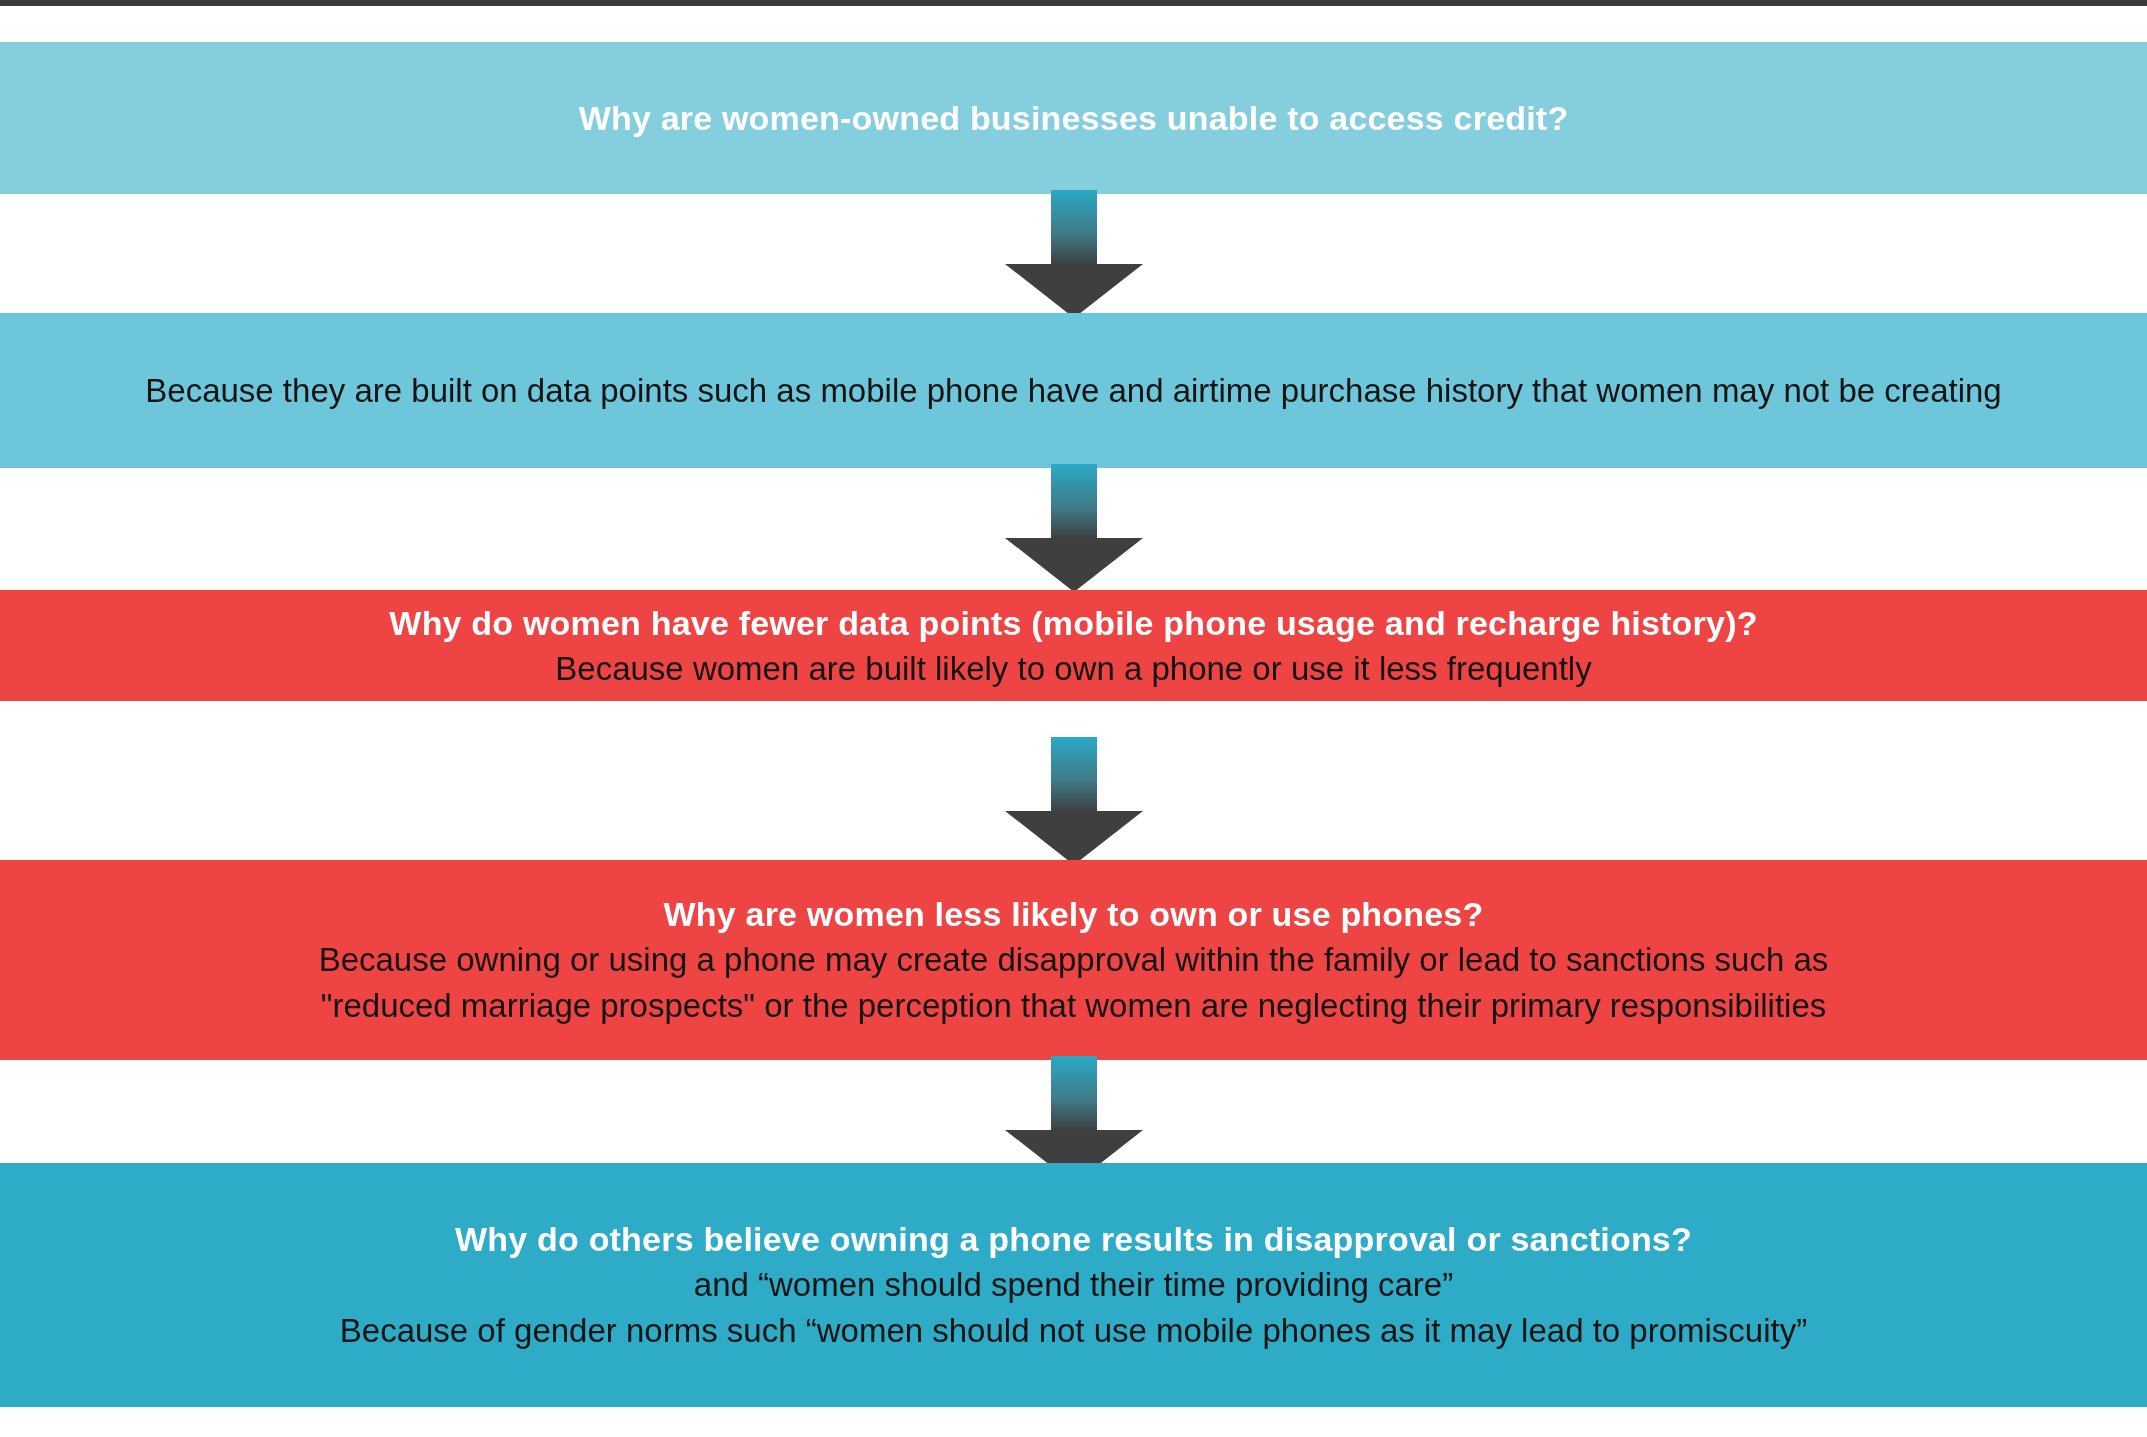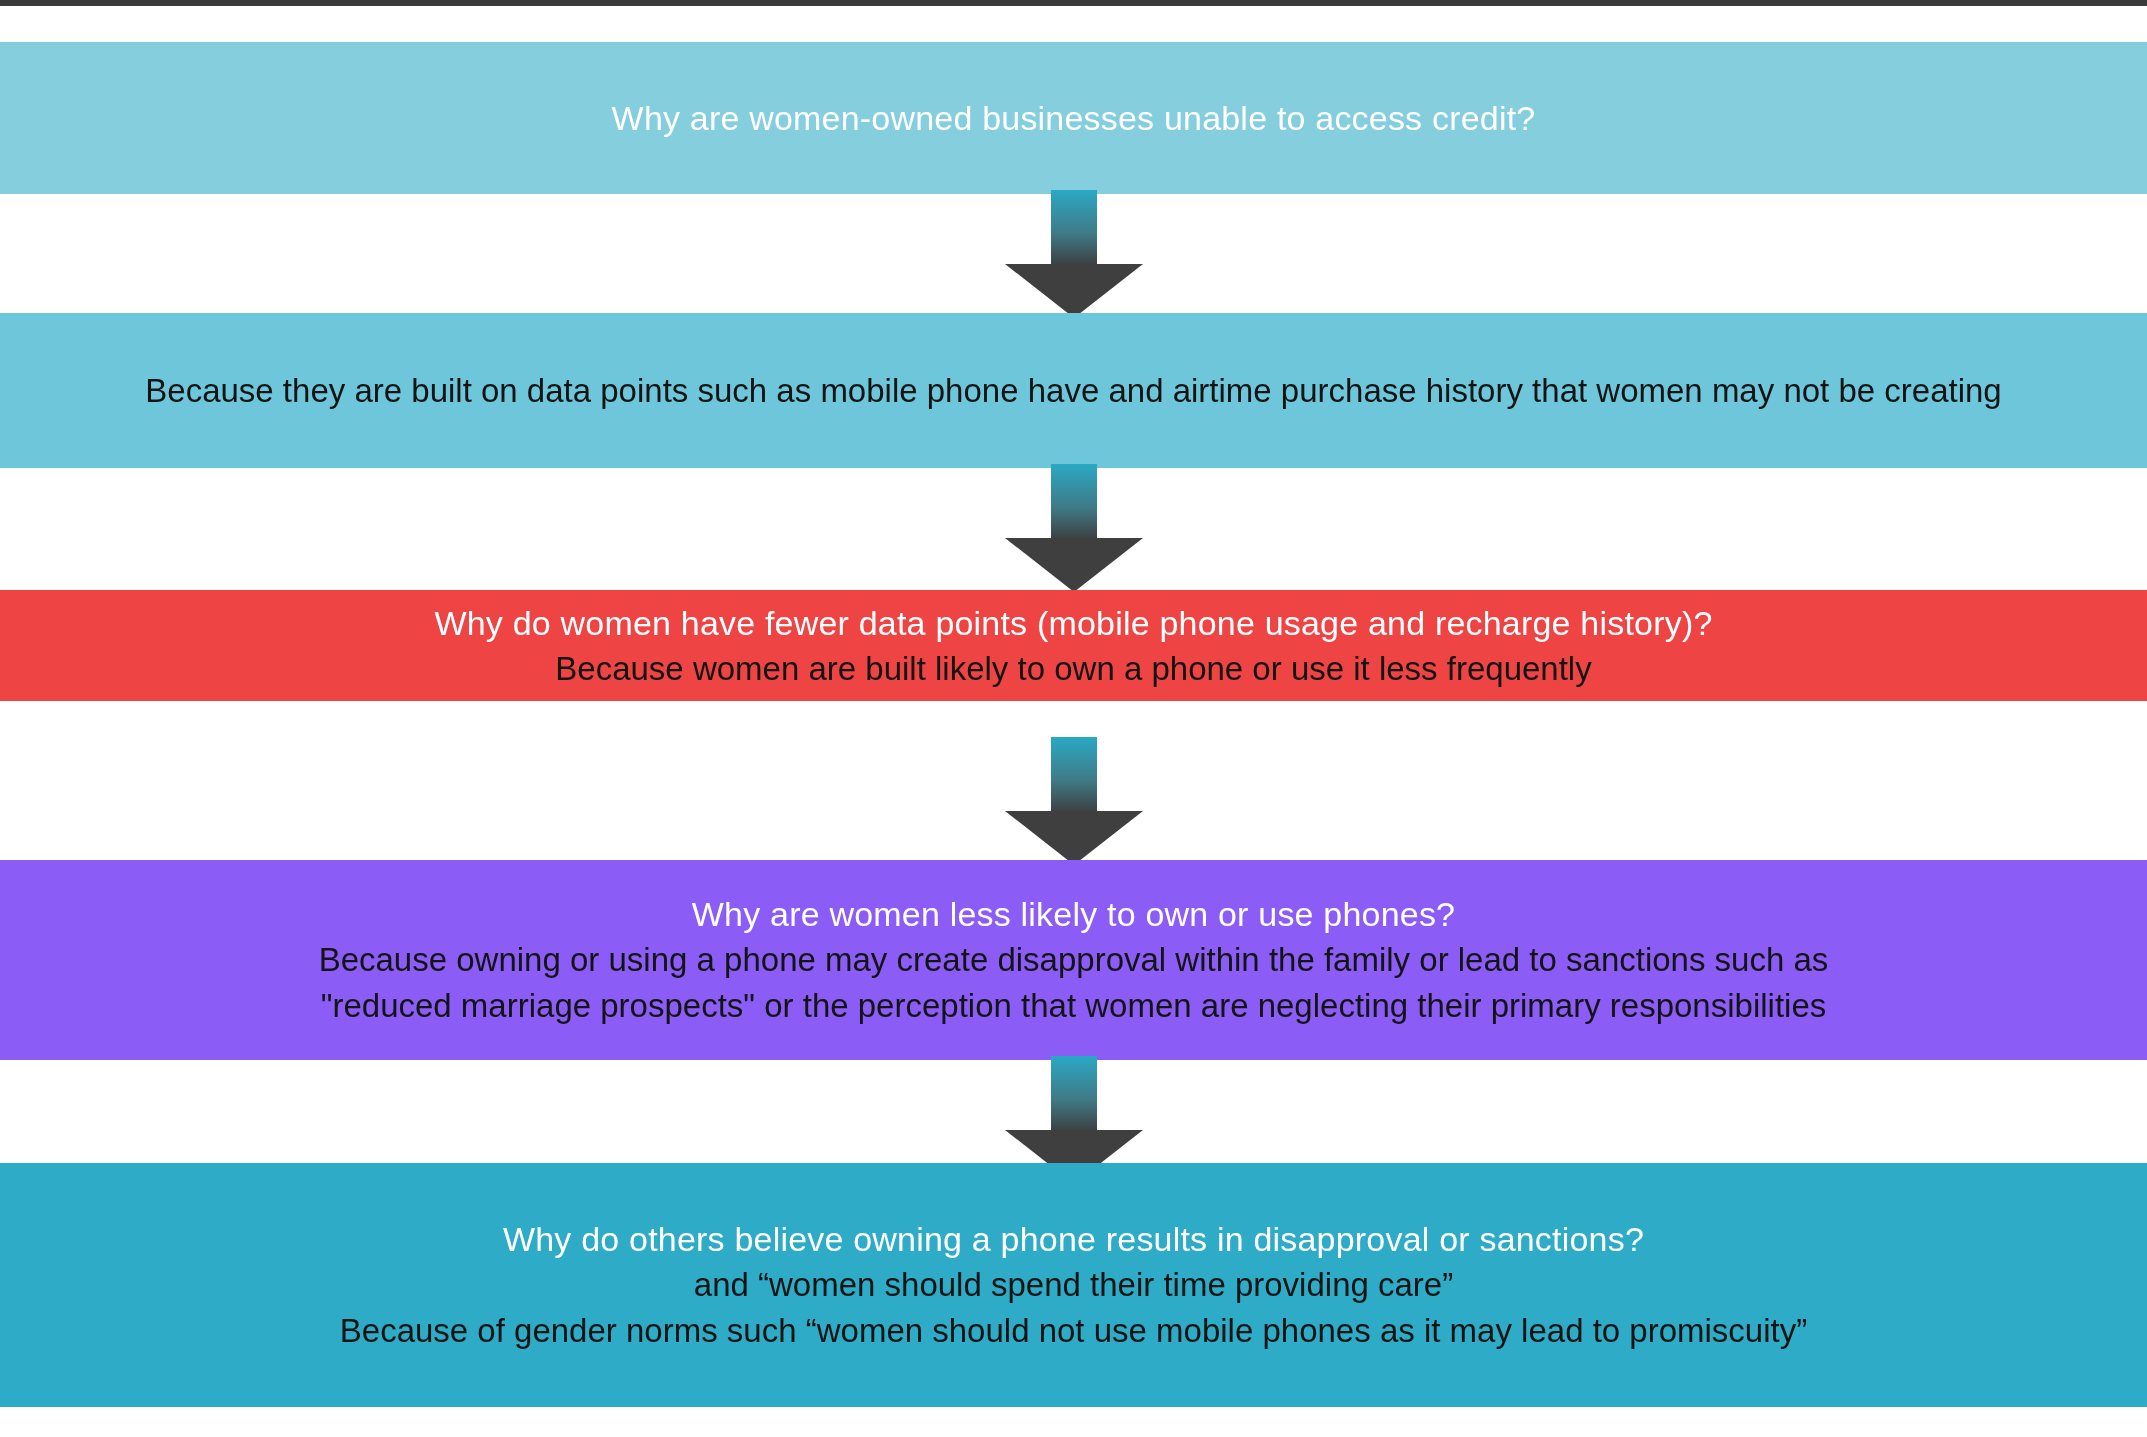--- a/index.html
+++ b/index.html
@@ -31,21 +31,21 @@
     width: 2147px;
     box-sizing: border-box;
     display: flex;
     flex-direction: column;
     align-items: center;
     justify-content: center;
     text-align: center;
   }
   .band-q {
     color: #ffffff;
-    font-weight: normal;
+    font-weight: bold;
     font-size: 34px;
     line-height: 46px;
     letter-spacing: 0.2px;
     white-space: nowrap;
   }
   .band-a {
     color: #141414;
     font-weight: normal;
     font-size: 33px;
     line-height: 46px;
@@ -125,21 +125,21 @@
           <stop offset="0%" stop-color="#2aa9c4"></stop>
           <stop offset="55%" stop-color="#3f7b88"></stop>
           <stop offset="100%" stop-color="#3b3b3b"></stop>
         </linearGradient>
       </defs>
       <rect x="58" y="0" width="46" height="78" fill="url(#agrad3)"></rect>
       <polygon points="12,74 150,74 81,128" fill="#3f3f3f"></polygon>
     </svg>
   </div>
 
-  <div class="band" style="top:860px; height:200px; background:#8b5cf6;">
+  <div class="band" style="top:860px; height:200px; background:#ef4444;">
     <div class="band-q">Why are women less likely to own or use phones?</div>
     <div class="band-a">
       <span class="band-a-line">Because owning or using a phone may create disapproval within the family or lead to sanctions such as</span>
       <span class="band-a-line">"reduced marriage prospects" or the perception that women are neglecting their primary responsibilities</span>
     </div>
   </div>
 
   <div class="arrow" style="left:993px; top:1056px; height:128px;">
     <svg viewBox="0 0 160 128" preserveAspectRatio="none" aria-hidden="true">
       <defs>

